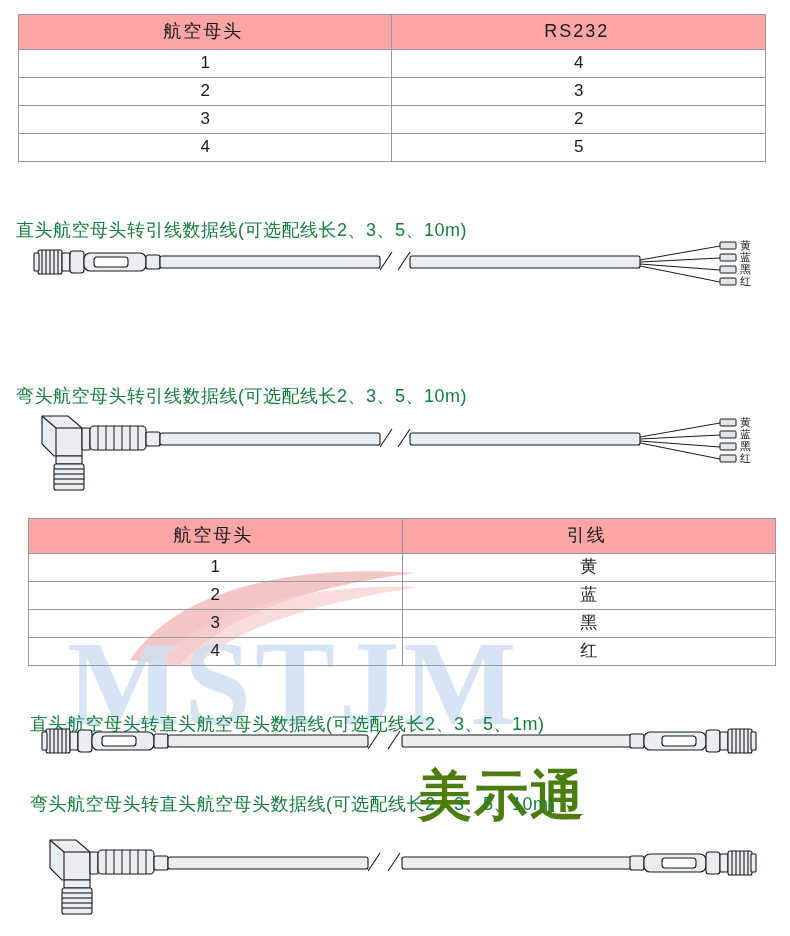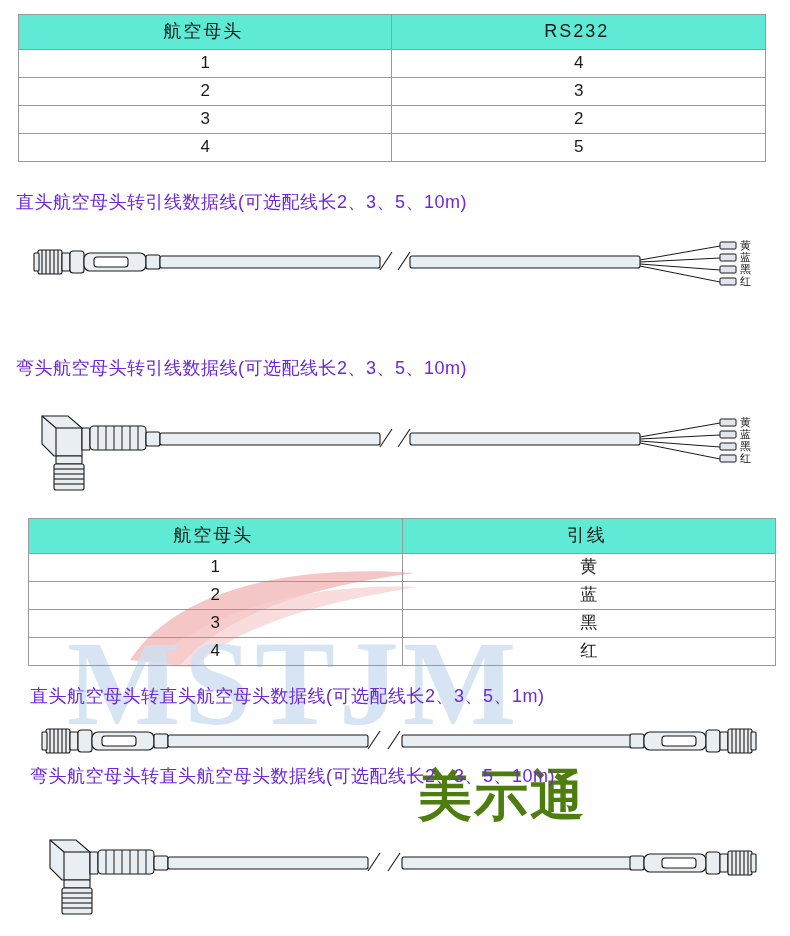--- a/index.html
+++ b/index.html
@@ -56,40 +56,41 @@
   }
   table.pin th, table.pin td {
     border: 1px solid #9a9a9a;
     text-align: center;
     font-size: 17px;
     font-weight: normal;
     padding: 2px 0 3px 0;
     background: transparent;
   }
   table.pin th {
-    background: #5eead4;
+    background: #fca5a5;
     font-size: 18px;
     padding: 4px 4px 6px 0;
     letter-spacing: 2px;
   }
   table.pin td { height: 22px; line-height: 22px; }
   table.pin col.c1 { width: 374px; }
   table.pin col.c2 { width: 374px; }
 
   #table-top { left: 18px; top: 14px; width: 748px; }
   #table-bottom { left: 28px; top: 518px; width: 748px; }
 
   
   .caption {
     position: absolute;
     font-size: 18px;
     letter-spacing: .5px;
     white-space: nowrap;
     z-index: 2;
-    color: #6d28d9;
+    color: #15803d;
+    margin-top: 28px;
   }
   #cap1 { left: 16px; top: 190px; }
   #cap2 { left: 16px; top: 356px; }
   #cap3 { left: 30px; top: 684px; }
   #cap4 { left: 30px; top: 764px; }
 
   
   .fig { position: absolute; z-index: 2; }
   #fig1 { left: 20px; top: 228px; width: 760px; height: 90px; }
   #fig2 { left: 20px; top: 398px; width: 760px; height: 110px; }

